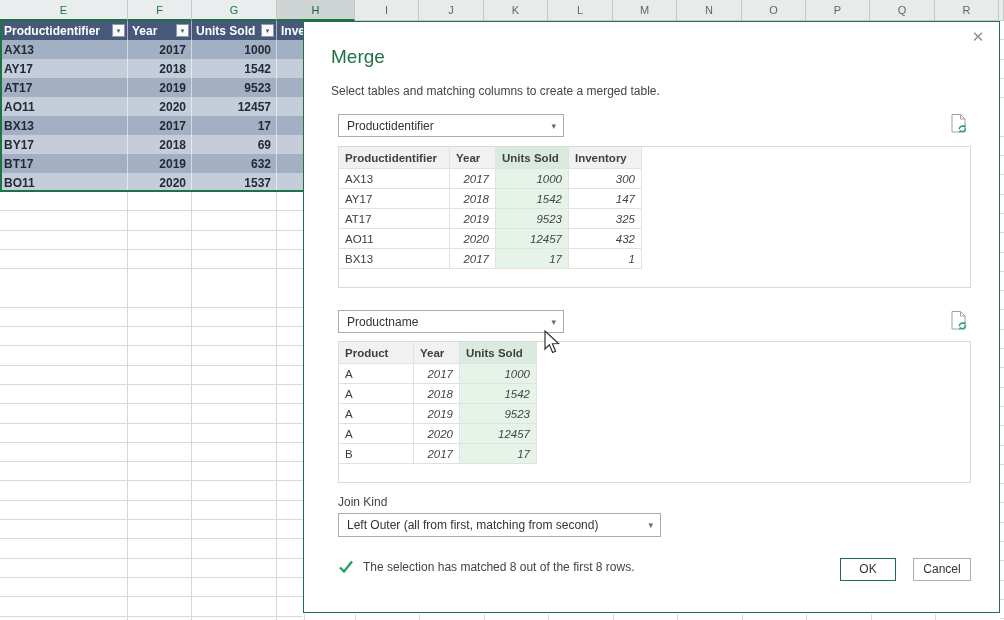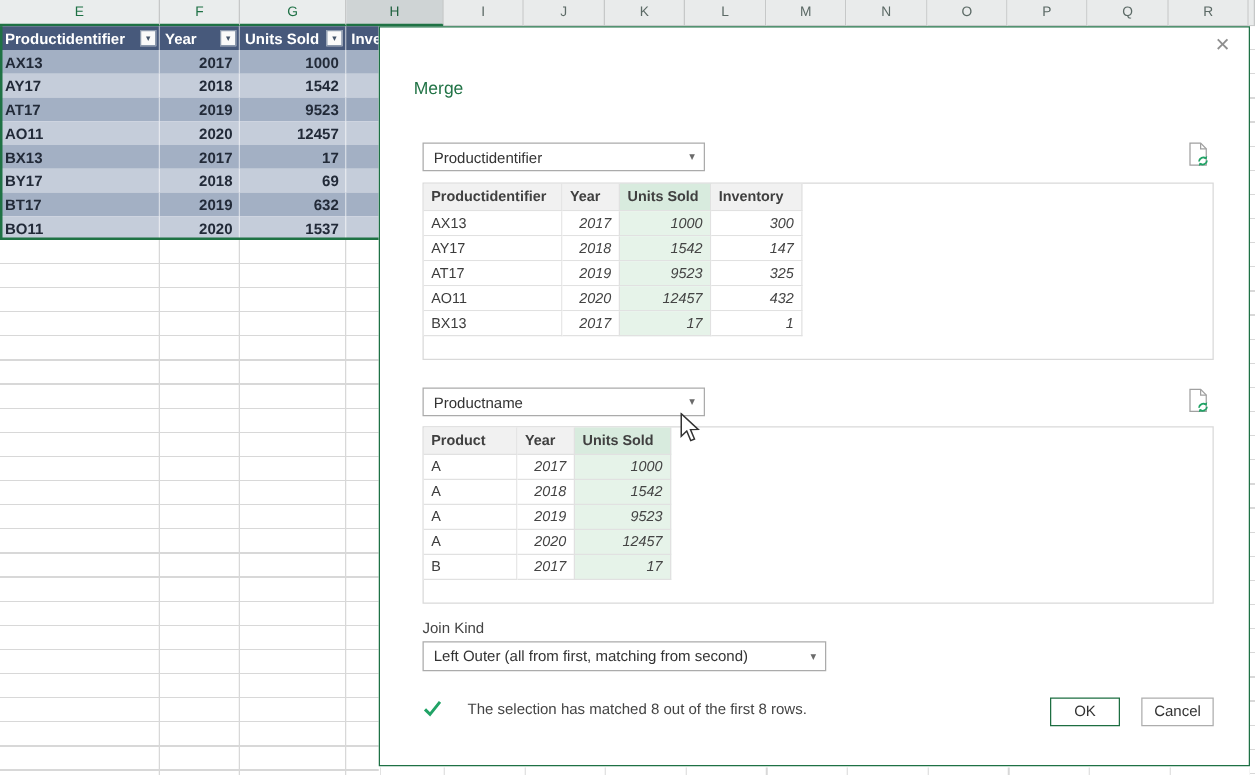--- a/index.html
+++ b/index.html
@@ -39,21 +39,21 @@
   .sliver-right { position:absolute; left:1000px; top:21px; width:4px; height:599px;
     background:repeating-linear-gradient(to bottom,#fff 0 18.3px,#D8D8D8 18.3px 19.3px); }
   .strip-bottom { position:absolute; left:304px; top:614px; width:696px; height:6px; background:#fff;
     background-image:repeating-linear-gradient(90deg,#D8D8D8 0 1px,transparent 1px 64.5px); background-position:51px 0; }
 
   
   .dialog { position:absolute; left:303px; top:21px; width:697px; height:592px; background:#fff;
             border:1px solid #1E7145; }
   .dlg-close { position:absolute; right:11px; top:5px; font-size:15px; color:#8F8F8F; cursor:default;
                width:20px; height:20px; text-align:center; line-height:20px; }
-  .dlg-title { position:absolute; left:27px; top:40px; font-size:14px; color:#217346; font-weight:400; }
+  .dlg-title { position:absolute; left:27px; top:24px; font-size:19px; color:#217346; font-weight:400; }
   .dlg-sub { position:absolute; left:27px; top:62px; font-size:12px; color:#444; }
 
   .dd { position:absolute; height:23px; border:1px solid #ABABAB; background:#fff; display:flex;
         align-items:center; justify-content:space-between; padding:0 7px 0 8px; font-size:12px; color:#333; }
   .dd .arr { font-size:9px; color:#6A6A6A; }
   .dd1 { left:34px; top:92px; width:226px; }
   .dd2 { left:34px; top:288px; width:226px; }
   .ddjoin { left:34px; top:491px; width:323px; height:24px; }
 
   .refresh { position:absolute; width:20px; height:22px; }
@@ -66,21 +66,21 @@
   .pv-cell { height:20px; border-right:1px solid #E1E1E1; border-bottom:1px solid #E1E1E1; background:#fff;
              font-size:11.5px; color:#3C3C3C; display:flex; align-items:center; padding:0 6px; overflow:hidden; white-space:nowrap; }
   .pv-head .pv-cell { height:22px; background:#F1F1F1; font-weight:bold; color:#404040; }
   .pv-cell.num { justify-content:flex-end; font-style:italic; color:#444; }
   .pv-head .pv-cell.hl { background:#D8EBDE; }
   .pv-cell.hl { background:#E6F3E9; }
   .t1c0{width:111px;} .t1c1{width:46px;} .t1c2{width:73px;} .t1c3{width:73px;}
   .t2c0{width:75px;}  .t2c1{width:46px;} .t2c2{width:77px;}
 
   .join-label { position:absolute; left:34px; top:473px; font-size:12px; color:#444; }
-  .status { position:absolute; left:34px; top:538px; display:flex; align-items:center; gap:20px;
+  .status { position:absolute; left:34px; top:538px; display:flex; align-items:center; gap:9px;
             font-size:12px; color:#444; }
   .btn { position:absolute; height:23px; background:#fff; font-size:12px; color:#333; text-align:center;
          line-height:21px; }
   .btn-ok { left:536px; top:536px; width:56px; border:1.5px solid #1D6E41; }
   .btn-cancel { left:609px; top:536px; width:58px; border:1px solid #ADADAD; }
 
   .cursor { position:absolute; left:543px; top:330px; pointer-events:none; }
 </style>
 </head>
 <body>
@@ -183,20 +183,21 @@
   <div class="grid-left"></div>
   <div class="vline" style="left:127px"></div>
   <div class="vline" style="left:191px"></div>
   <div class="vline" style="left:276px"></div>
   <div class="sliver-right"></div>
   <div class="strip-bottom"></div>
 
   <div class="dialog">
     <div class="dlg-close">✕</div>
     <div class="dlg-title">Merge</div>
+    <div class="dlg-sub">Select tables and matching columns to create a merged table.</div>
 
     <div class="dd dd1">
       <span>Productidentifier</span>
       <span class="arr">▾</span>
     </div>
     <div class="refresh rf1">
       <svg width="20" height="22" viewBox="0 0 20 22">
         <path d="M2 1.5 h8.5 l4.5 4.5 v13 h-13 z" fill="#fff" stroke="#A0A0A0" stroke-width="1"></path>
         <path d="M10.5 1.5 v4.5 h4.5" fill="none" stroke="#A0A0A0" stroke-width="1"></path>
         <path d="M9.2 16.2 a3.4 3.4 0 0 1 5.6-2.4" fill="none" stroke="#21A366" stroke-width="1.4"></path>

